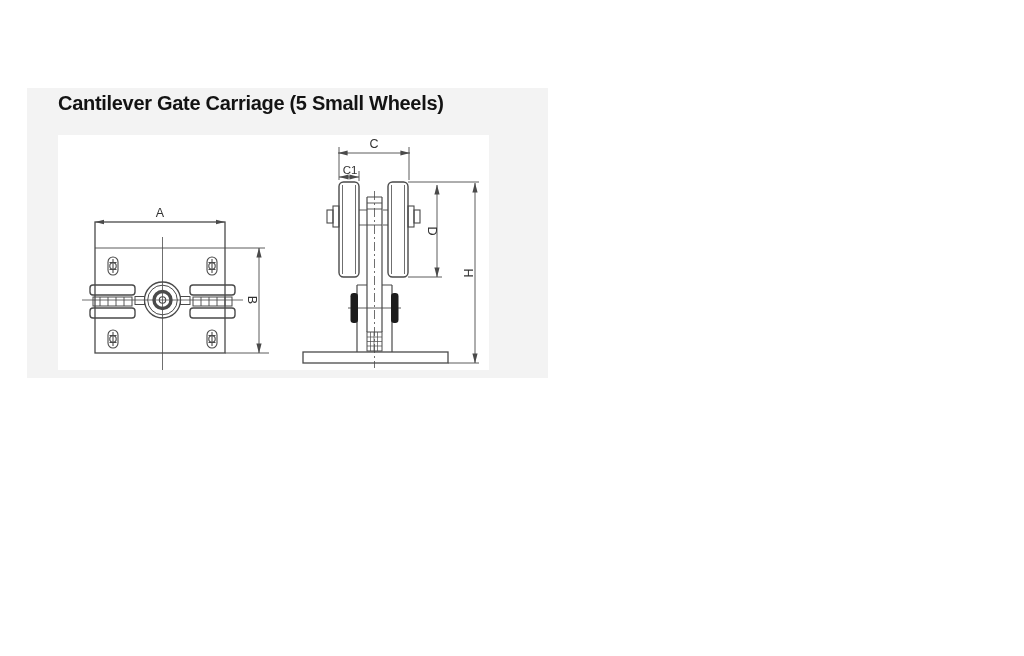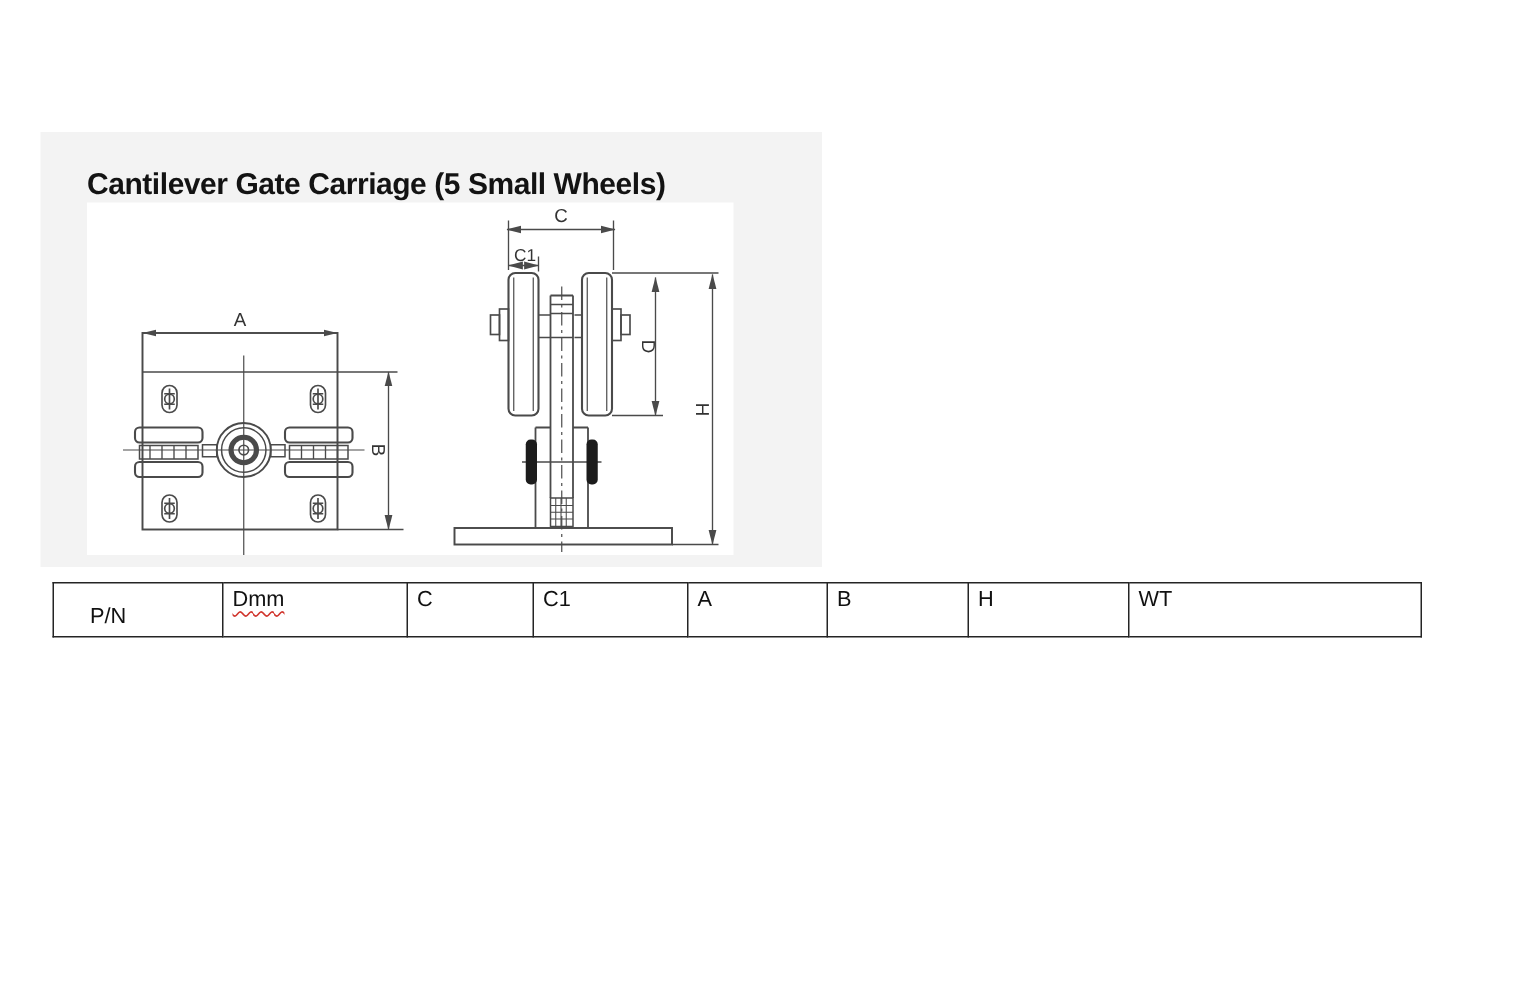--- a/index.html
+++ b/index.html
@@ -7,21 +7,21 @@
     width:1024px; height:656px; position:relative; overflow:hidden;
     background:#ffffff;
     font-family:"Liberation Sans","DejaVu Sans",sans-serif;
     color:#1a1a1a;
   }
   .sheet-panel {
     position:absolute; left:27px; top:88px; width:521px; height:290px;
     background:#f3f3f3;
   }
   .doc-title {
-    position:absolute; left:58px; top:112px;
+    position:absolute; left:58px; top:92px;
     font-size:20px; font-weight:bold; letter-spacing:-0.3px; color:#131313;
     white-space:nowrap;
   }
   .drawing-canvas {
     position:absolute; left:58px; top:135px; width:431px; height:235px;
     background:#ffffff;
   }
   .drawing-canvas svg { display:block; }
   svg text {
     font-family:"Liberation Sans","DejaVu Sans",sans-serif;
@@ -192,24 +192,14 @@
     <col style="width:113px">
       <col style="width:123px">
       <col style="width:84px">
       <col style="width:103px">
     <col style="width:93px">
       <col style="width:94px">
       <col style="width:107px">
       <col style="width:195px">
   </colgroup>
   <tbody>
-    <tr>
-      <th class="pn-head">P/N</th>
-      <th class="col-head"><span class="misspelled">Dmm</span></th>
-      <th class="col-head">C</th>
-      <th class="col-head">C1</th>
-      <th class="col-head">A</th>
-      <th class="col-head">B</th>
-      <th class="col-head">H</th>
-      <th class="col-head">WT</th>
-    </tr>
   </tbody>
 </table>
 
 </body></html>

